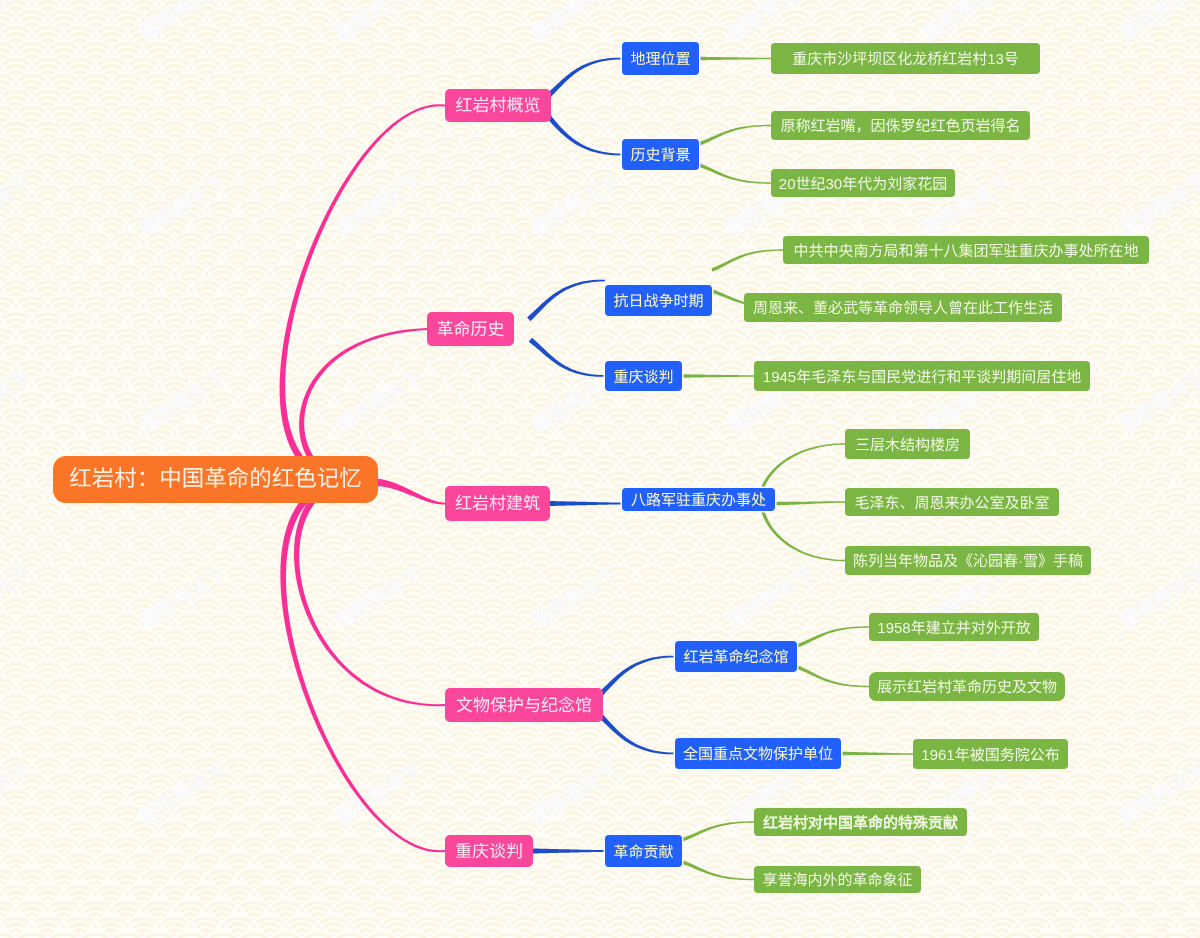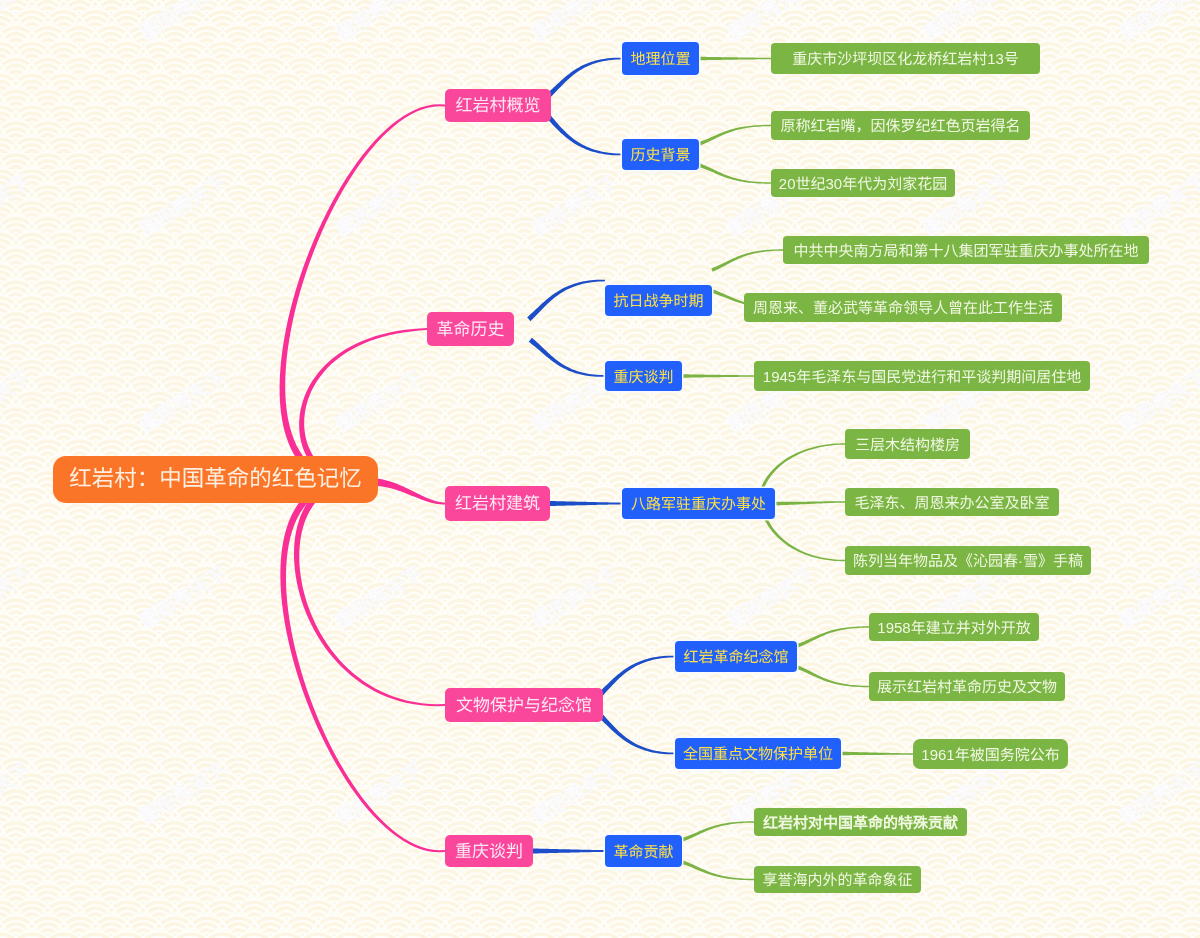--- a/index.html
+++ b/index.html
@@ -5,21 +5,21 @@
 <style>
   html,body{margin:0;padding:0;background:#ffffff;}
   body{width:1200px;height:938px;overflow:hidden;
        font-family:"Liberation Sans","DejaVu Sans",sans-serif;}
   #canvas{position:relative;width:1200px;height:938px;overflow:hidden;background:#fcf5e1;}
   #bg,#edges{position:absolute;left:0;top:0;width:1200px;height:938px;}
   .node{position:absolute;box-sizing:border-box;display:flex;align-items:center;
         justify-content:center;white-space:nowrap;line-height:1;}
   .root{background:#fa7527;color:#fdf0e2;border-radius:13px;font-size:22.5px;}
   .lvl1{background:#fa479b;color:#fde9f3;border-radius:5px;font-size:17px;}
-  .lvl2{background:#2160fa;color:#fde047;border-radius:4px;font-size:15px;
+  .lvl2{background:#2160fa;color:#fef9c3;border-radius:4px;font-size:15px;
         box-shadow:0 0 0 1.5px #f7fafe;}
   .lvl3{background:#7bb544;color:#f1f8e2;border-radius:4px;font-size:15px;}
   #marks{position:absolute;left:0;top:0;width:1200px;height:938px;pointer-events:none;}
   .wm{position:absolute;font-size:19px;white-space:nowrap;transform:rotate(-32deg);
       transform-origin:0 100%;color:transparent;
       -webkit-text-stroke:1.2px rgba(253,253,255,0.98);letter-spacing:0.5px;
       filter:drop-shadow(0 0 0.6px rgba(228,228,236,0.85));}
 </style>
 </head>
 <body>
@@ -266,21 +266,21 @@
     </div>
     <div class="node lvl2" style="left: 622px; top: 139px; width: 77px; height: 31px;">
       <span>历史背景</span>
     </div>
     <div class="node lvl2" style="left: 605px; top: 265px; width: 107px; height: 31px; margin-top: 20px;">
       <span>抗日战争时期</span>
     </div>
     <div class="node lvl2" style="left: 605px; top: 361px; width: 77px; height: 30px;">
       <span>重庆谈判</span>
     </div>
-    <div class="node lvl2" style="left: 622px; top: 488px; width: 153px; height: 31px;">
+    <div class="node lvl2" style="left: 622px; top: 488px; width: 153px; height: 23px;">
       <span>八路军驻重庆办事处</span>
     </div>
     <div class="node lvl2" style="left: 675px; top: 641px; width: 122px; height: 31px;">
       <span>红岩革命纪念馆</span>
     </div>
     <div class="node lvl2" style="left: 675px; top: 738px; width: 166px; height: 31px;">
       <span>全国重点文物保护单位</span>
     </div>
     <div class="node lvl2" style="left: 605px; top: 835px; width: 77px; height: 32px;">
       <span>革命贡献</span>
@@ -308,24 +308,24 @@
     </div>
     <div class="node lvl3" style="left: 845px; top: 488px; width: 214px; height: 28px;">
       <span>毛泽东、周恩来办公室及卧室</span>
     </div>
     <div class="node lvl3" style="left: 845px; top: 546px; width: 246px; height: 29px;">
       <span>陈列当年物品及《沁园春·雪》手稿</span>
     </div>
     <div class="node lvl3" style="left: 869px; top: 613px; width: 170px; height: 28px;">
       <span>1958年建立并对外开放</span>
     </div>
-    <div class="node lvl3" style="left: 869px; top: 672px; width: 196px; height: 29px;">
+    <div class="node lvl3" style="left: 869px; top: 672px; width: 196px; height: 29px; border-radius: 7px;">
       <span>展示红岩村革命历史及文物</span>
     </div>
-    <div class="node lvl3" style="left: 913px; top: 739px; width: 155px; height: 30px; border-radius: 7px;">
+    <div class="node lvl3" style="left: 913px; top: 739px; width: 155px; height: 30px;">
       <span>1961年被国务院公布</span>
     </div>
     <div class="node lvl3" style="left: 754px; top: 808px; width: 213px; height: 28px; font-weight: bold;">
       <span>红岩村对中国革命的特殊贡献</span>
     </div>
     <div class="node lvl3" style="left: 754px; top: 866px; width: 167px; height: 27px;">
       <span>享誉海内外的革命象征</span>
     </div>
   </div>
 

